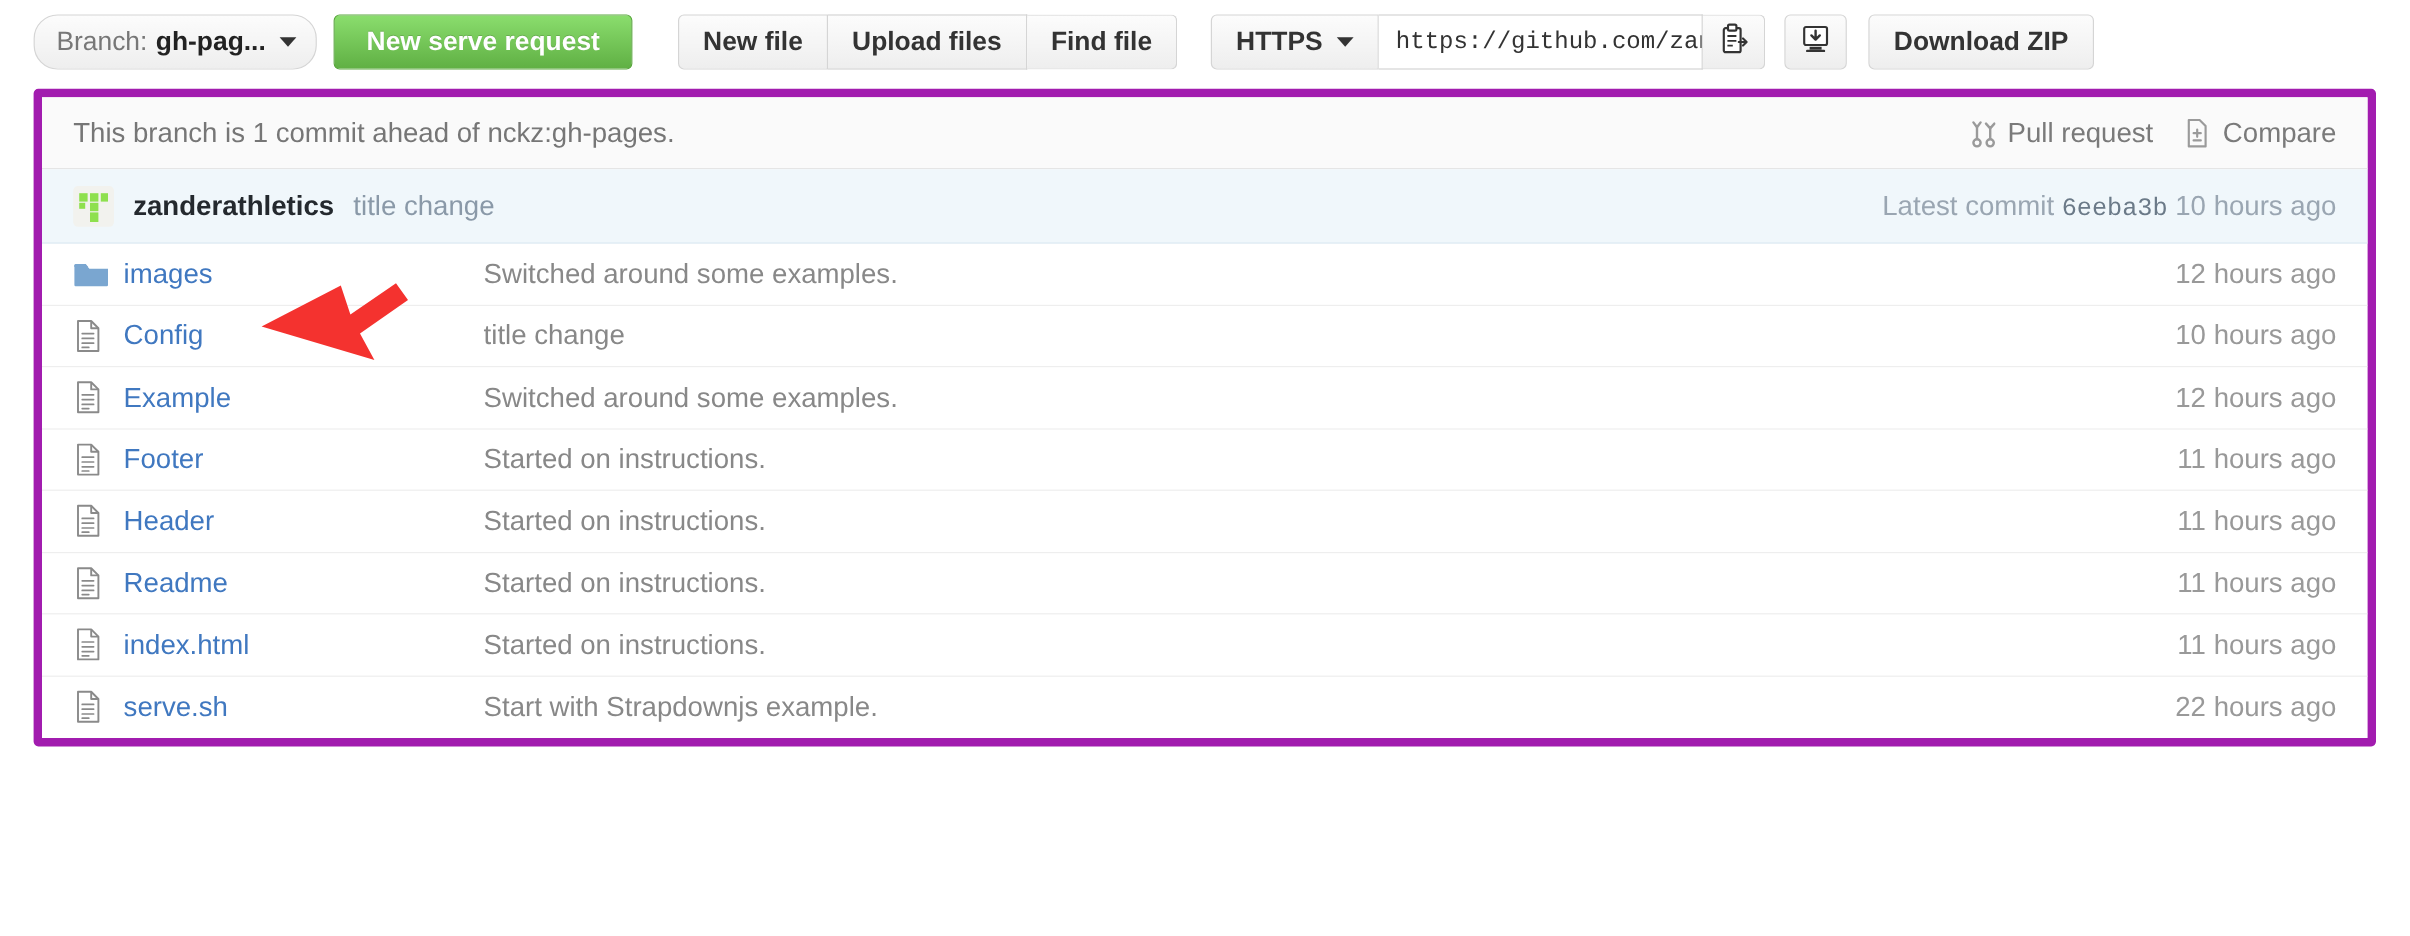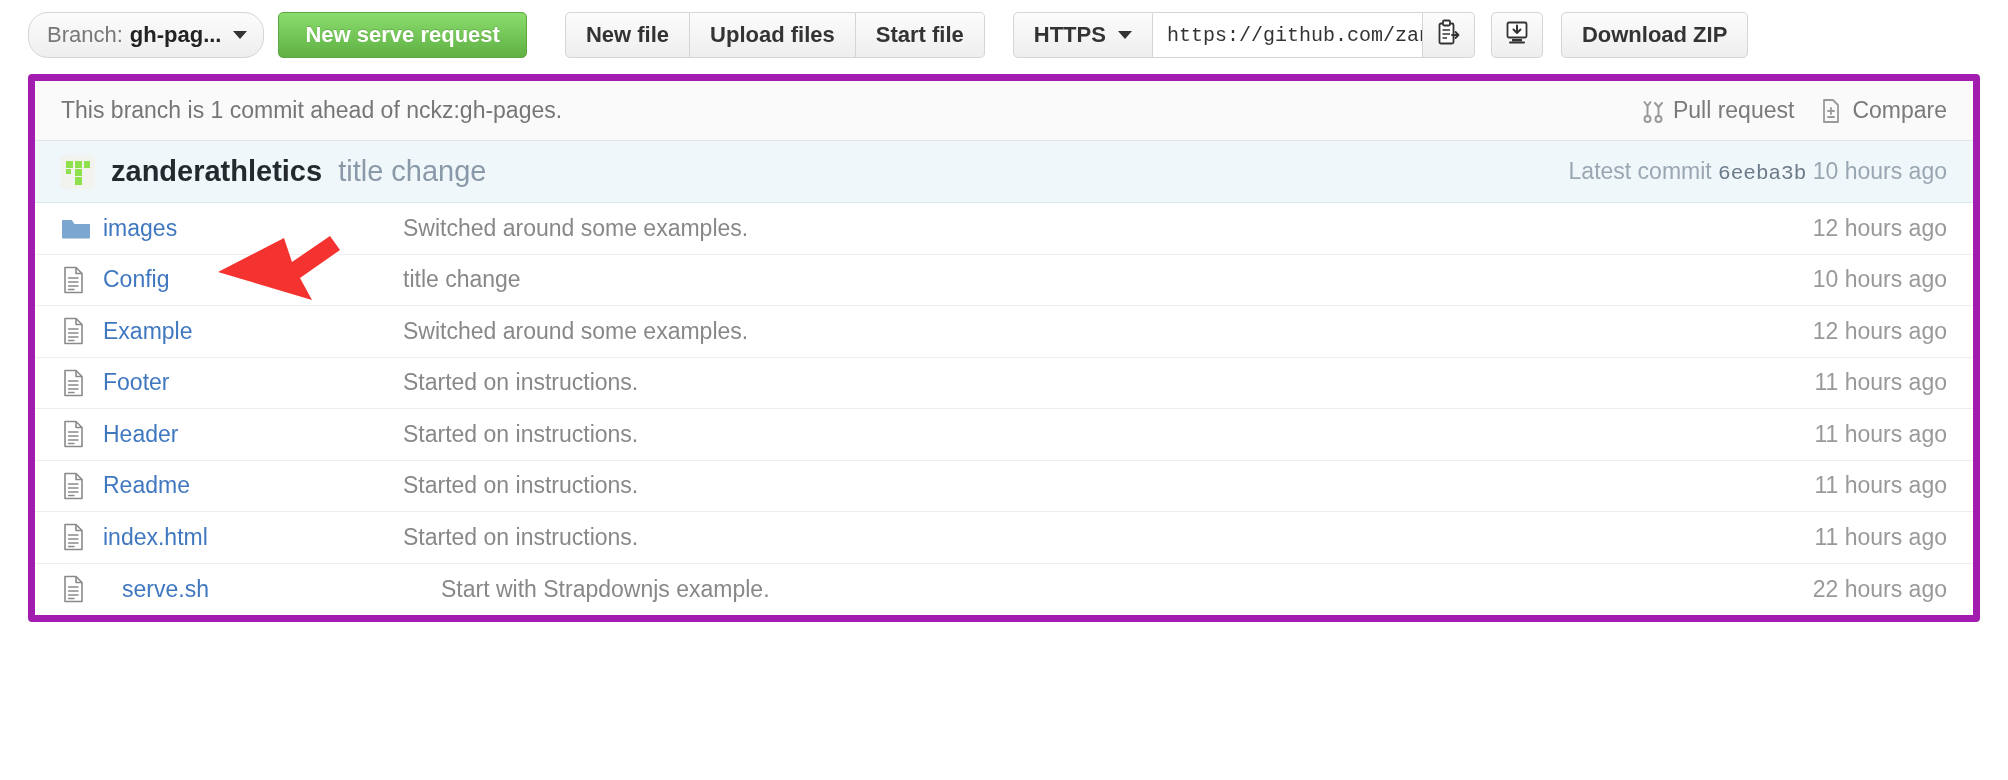--- a/index.html
+++ b/index.html
@@ -192,21 +192,21 @@
     height: 62px;
     padding: 0 26px;
     box-sizing: border-box;
     background: #f0f7fb;
     border-bottom: 1px solid #dce9f2;
   }
   .commit-left {
     display: flex;
     align-items: center;
     gap: 16px;
-    font-size: 29px;
+    font-size: 23px;
   }
   .avatar {
     width: 34px;
     height: 34px;
     border-radius: 4px;
     background: #f2f2ee;
     position: relative;
     overflow: hidden;
     flex: none;
   }
@@ -235,21 +235,21 @@
   
   .file-row {
     display: flex;
     align-items: center;
     height: 51.5px;
     padding: 0 26px;
     box-sizing: border-box;
     border-bottom: 1px solid #eeeeee;
     font-size: 23px;
   }
-  .file-row:last-child { border-bottom: 0; gap: 19px; }
+  .file-row:last-child { border-bottom: 0; }
 
   .cell-icon {
     width: 42px;
     flex: none;
     display: flex;
     align-items: center;
   }
   .cell-name {
     width: 300px;
     flex: none;
@@ -293,21 +293,21 @@
       <span>Branch:</span>
       <span class="branch-name">gh-pag...</span>
       <span class="caret"></span>
     </div>
 
     <div class="btn btn-pr">New serve request</div>
 
     <div class="group">
       <div class="btn">New file</div>
       <div class="btn">Upload files</div>
-      <div class="btn">Start file</div>
+      <div class="btn">Find file</div>
     </div>
 
     <div class="clone-group">
       <div class="btn clone-proto">
         <span>HTTPS</span>
         <span class="caret"></span>
       </div>
       <div class="clone-url">https://github.com/zander</div>
       <div class="icon-btn attached">
         <span>

